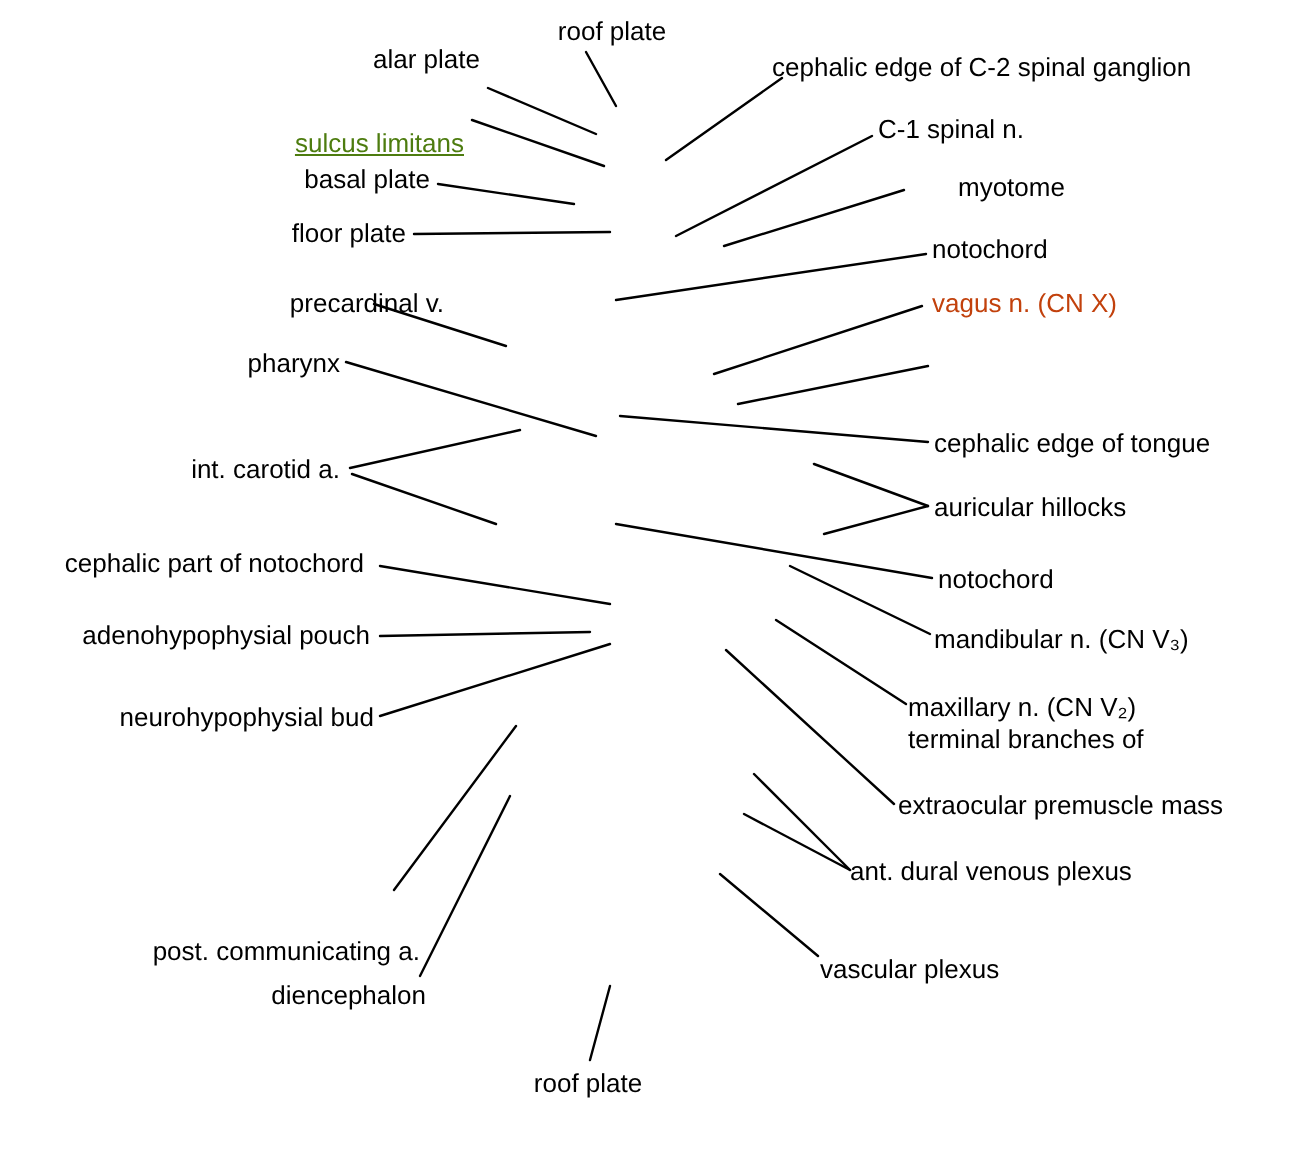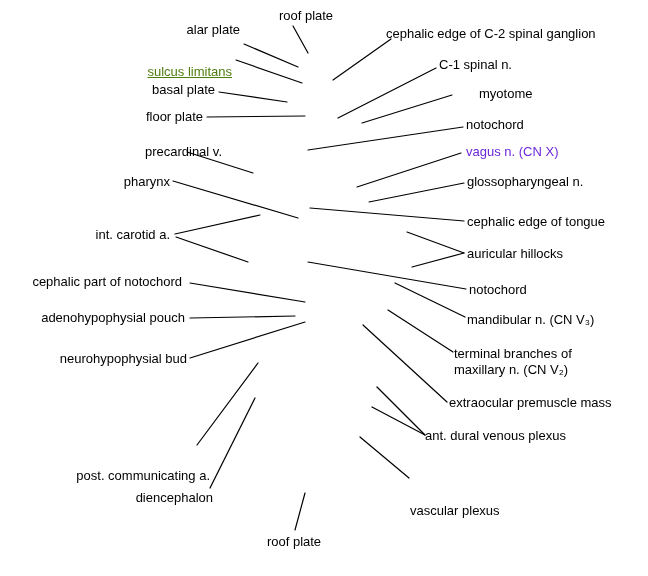--- a/index.html
+++ b/index.html
@@ -85,25 +85,24 @@
       </div>
       <div class="label align-left" style="left: 439px; top: 57px; color: rgb(0, 0, 0);">
         <div>C-1 spinal n.</div>
       </div>
       <div class="label align-left" style="left: 456px; top: 86px; color: rgb(0, 0, 0); margin-left: 23px;">
         <div>myotome</div>
       </div>
       <div class="label align-left" style="left: 466px; top: 117px; color: rgb(0, 0, 0);">
         <div>notochord</div>
       </div>
-      <div class="label align-left" style="left: 466px; top: 144px; color: #6d28d9; text-align: center;">
+      <div class="label align-left" style="left: 466px; top: 144px; color: #c2410c; text-align: center;">
         <div>vagus n. (CN X)</div>
       </div>
       <div class="label align-left inner-center" style="left: 467px; top: 174px; color: rgb(0, 0, 0);">
-        <div>glossopharyngeal n.</div>
       </div>
       <div class="label align-left" style="left: 467px; top: 214px; color: rgb(0, 0, 0);">
         <div>cephalic edge of tongue</div>
       </div>
       <div class="label align-left" style="left: 467px; top: 246px; color: rgb(0, 0, 0);">
         <div>auricular hillocks</div>
       </div>
       <div class="label align-right" style="left: 182px; top: 144px; color: rgb(0, 0, 0); margin-left: 40px;">
         <div>precardinal v.</div>
       </div>
@@ -131,26 +130,26 @@
       <div class="label align-center" style="left: 294px; top: 534px; color: rgb(0, 0, 0);">
         <div>roof plate</div>
       </div>
       <div class="label align-left" style="left: 469px; top: 282px; color: rgb(0, 0, 0);">
         <div>notochord</div>
       </div>
       <div class="label align-left" style="left: 467px; top: 312px; color: rgb(0, 0, 0);">
         <div>mandibular n. (CN V₃)</div>
       </div>
       <div class="label align-left" style="left: 454px; top: 346px; color: rgb(0, 0, 0);">
+        <div>maxillary n. (CN V₂)</div>
         <div>terminal branches of</div>
-        <div>maxillary n. (CN V₂)</div>
       </div>
       <div class="label align-left" style="left: 449px; top: 395px; color: rgb(0, 0, 0);">
         <div>extraocular premuscle mass</div>
       </div>
       <div class="label align-left" style="left: 425px; top: 428px; color: rgb(0, 0, 0);">
         <div>ant. dural venous plexus</div>
       </div>
-      <div class="label align-left" style="left: 410px; top: 503px; color: rgb(0, 0, 0);">
+      <div class="label align-left" style="left: 410px; top: 477px; color: rgb(0, 0, 0);">
         <div>vascular plexus</div>
       </div>
     </div>
 </div>
 
 </body></html>

